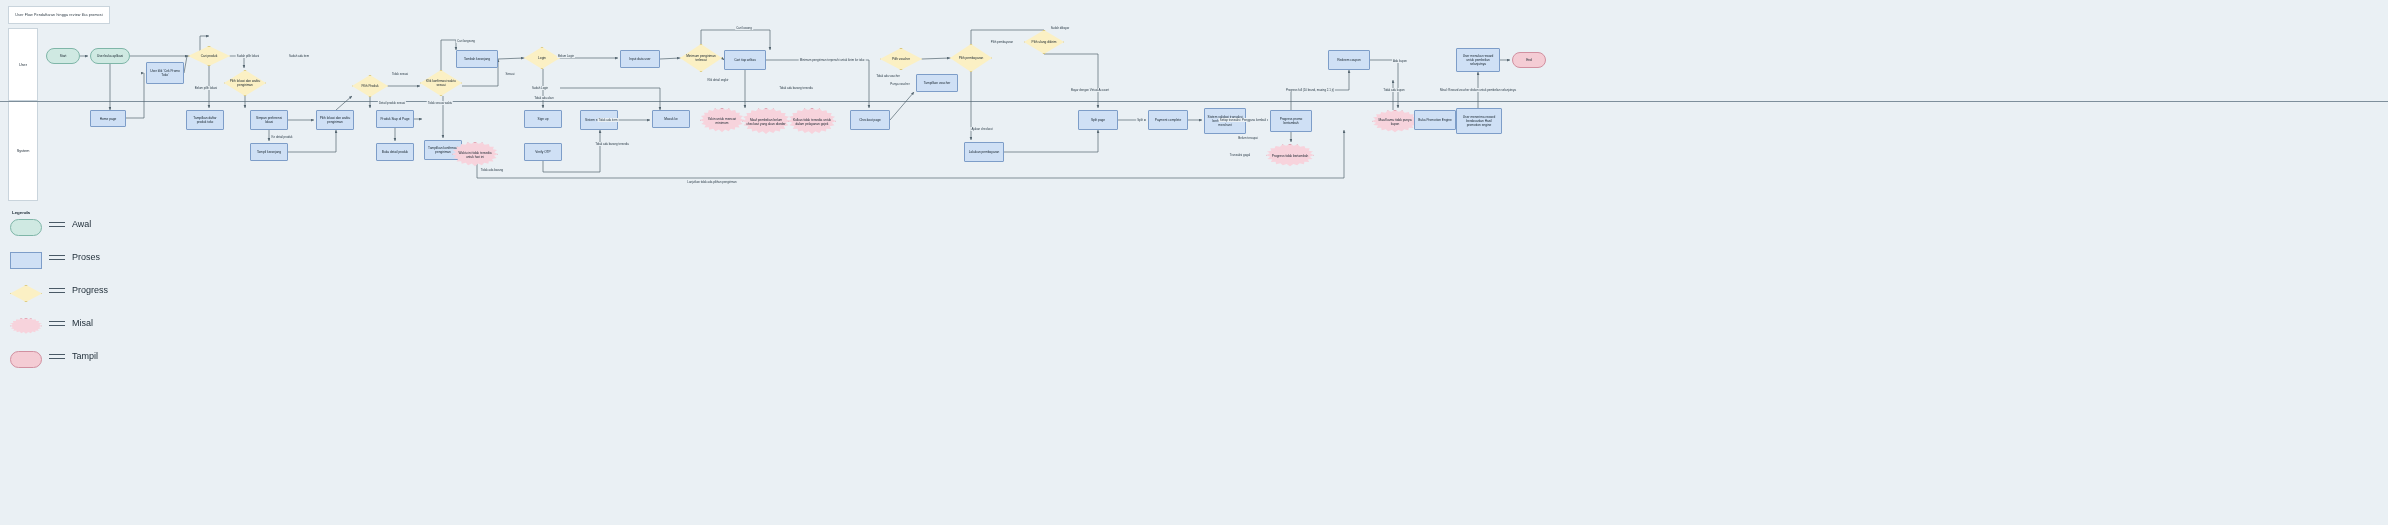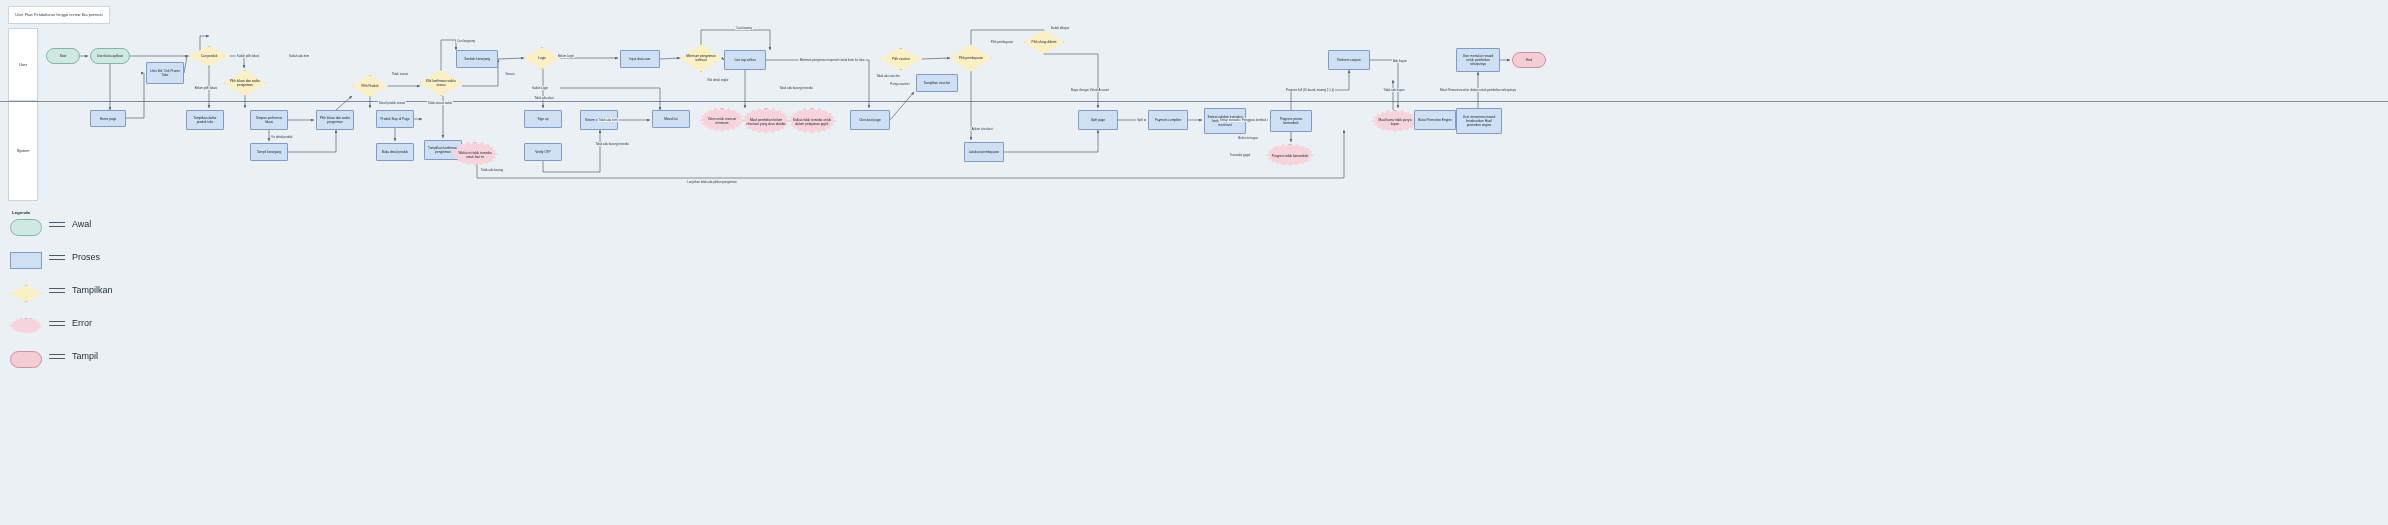--- a/index.html
+++ b/index.html
@@ -242,29 +242,29 @@
             <div></div>
           </div>
           <div class="legend-label">Proses</div>
         </div>
         <div class="legend-row">
           <div class="legend-swatch lg-kep"></div>
           <div class="legend-eq">
             <div></div>
             <div></div>
           </div>
-          <div class="legend-label">Tampilkan</div>
+          <div class="legend-label">Progress</div>
         </div>
         <div class="legend-row">
           <div class="legend-swatch lg-err"></div>
           <div class="legend-eq">
             <div></div>
             <div></div>
           </div>
-          <div class="legend-label">Error</div>
+          <div class="legend-label">Misal</div>
         </div>
         <div class="legend-row">
           <div class="legend-swatch lg-akhir"></div>
           <div class="legend-eq">
             <div></div>
             <div></div>
           </div>
           <div class="legend-label">Tampil</div>
         </div>
       </div>

